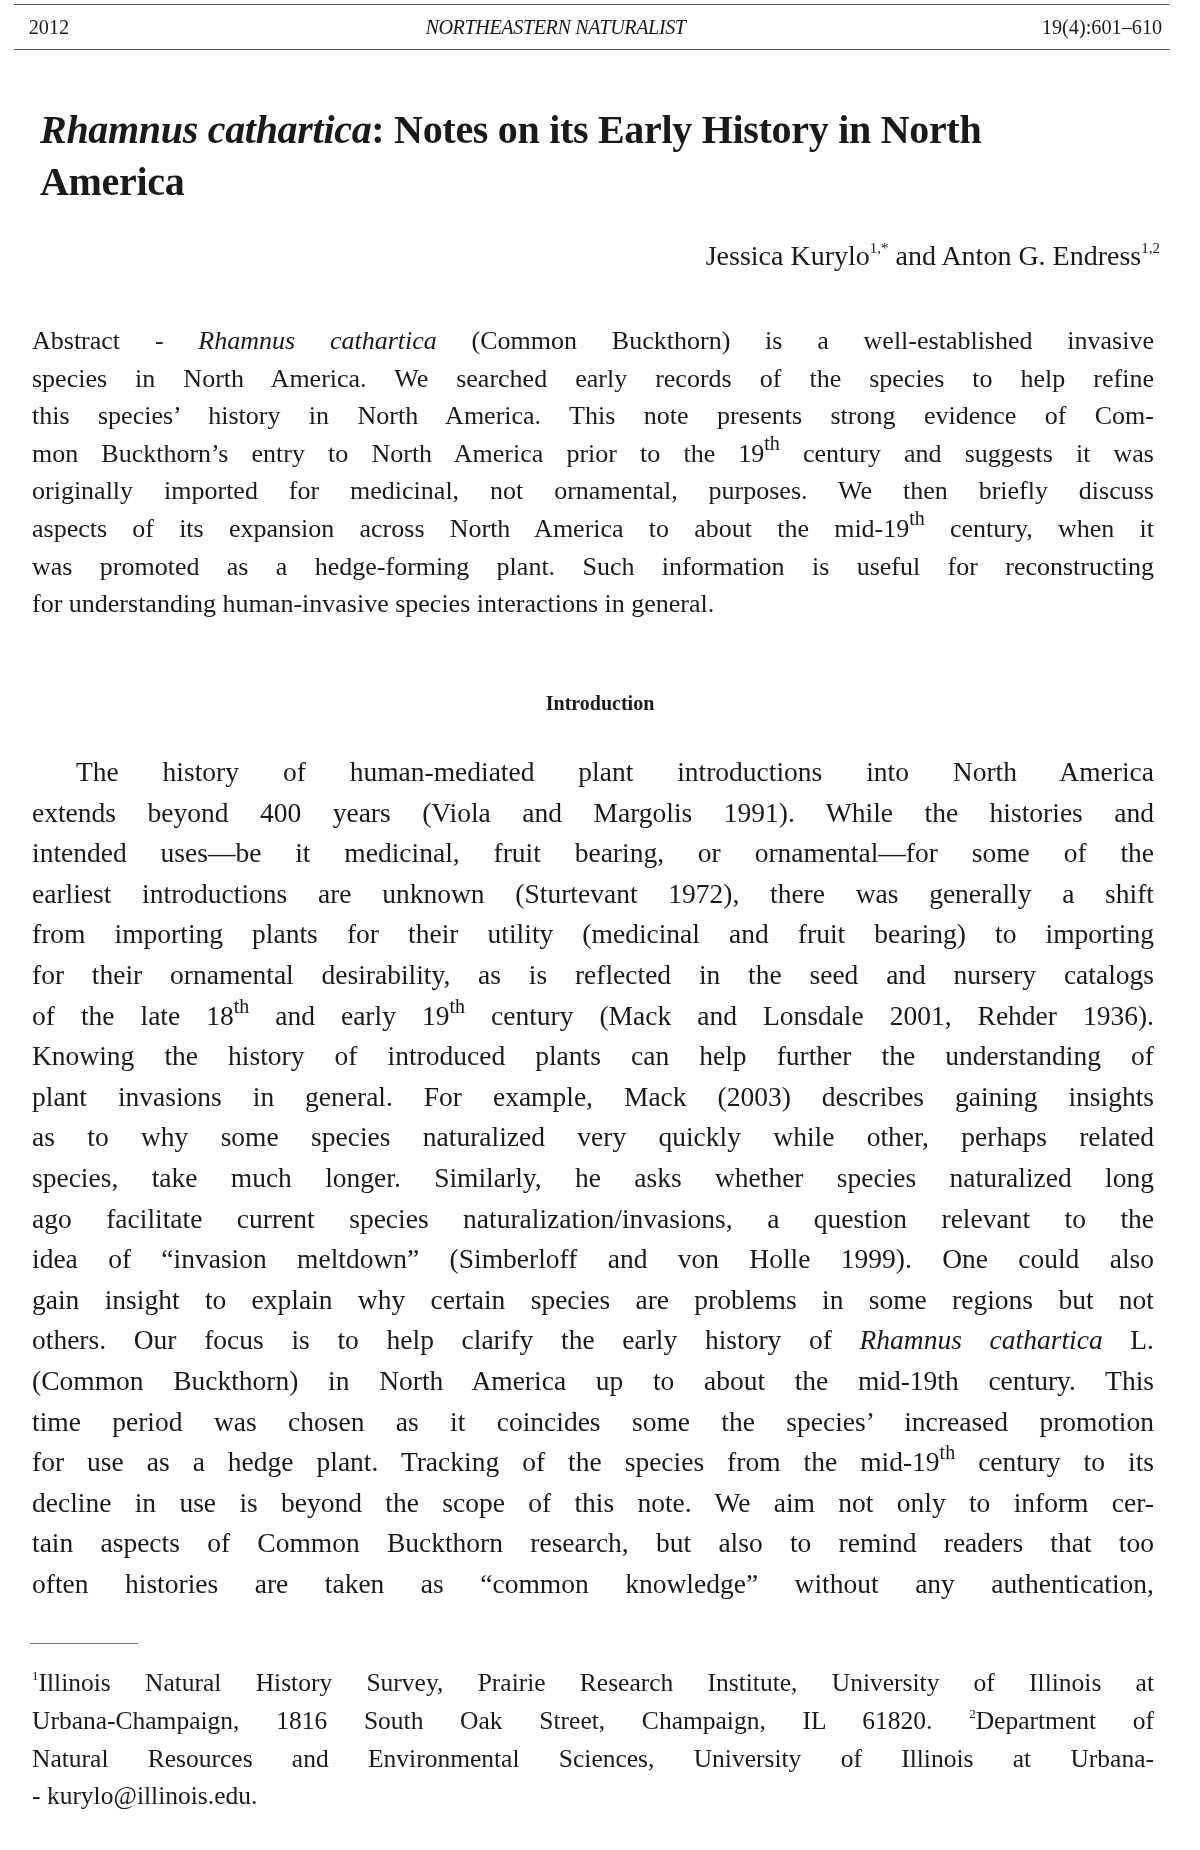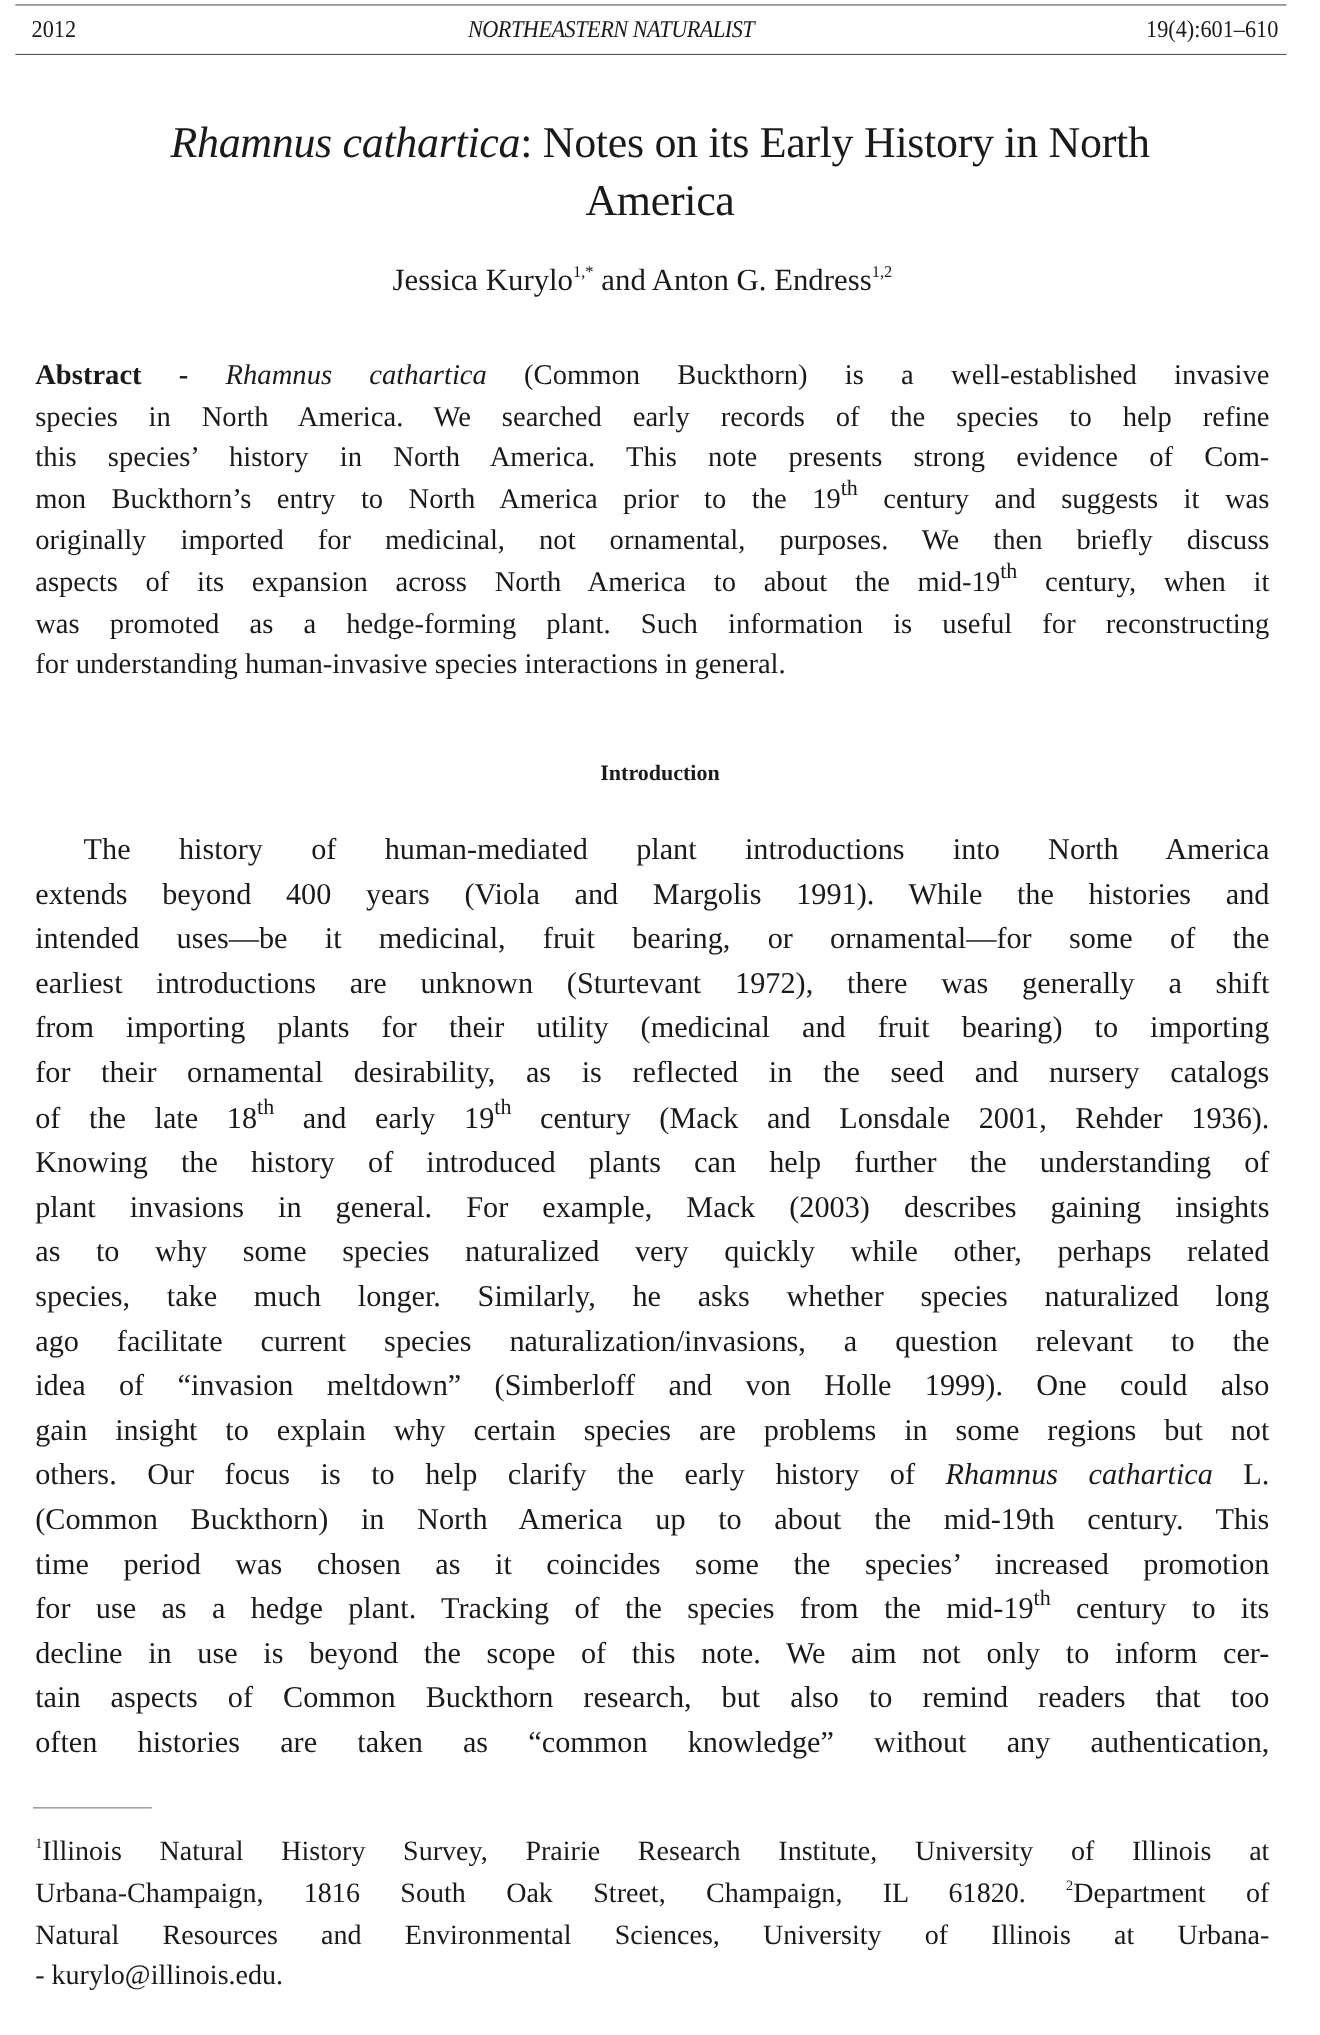--- a/index.html
+++ b/index.html
@@ -42,33 +42,32 @@
   }
   .running-head .journal {
     font-style: italic;
     letter-spacing: -0.5px;
   }
   .title {
     position: absolute;
     left: 40px;
     width: 1120px;
     top: 104px;
-    text-align: center;
-    font-weight: normal;
+    font-weight: bold;
     font-size: 40px;
     line-height: 52px;
     letter-spacing: -0.3px;
   }
   .title em { font-style: italic; }
   .authors {
     position: absolute;
-    left: 24px;
+    left: 40px;
     width: 1120px;
     top: 240px;
-    text-align: center;
+    text-align: right;
     font-size: 28px;
   }
   .authors sup { font-size: 15px; vertical-align: 12px; }
   .block {
     position: absolute;
     left: 32px;
     width: 1122px;
     font-size: 26px;
     line-height: 37.6px;
     text-align: justify;
@@ -78,21 +77,21 @@
     text-align: justify;
     text-align-last: justify;
     white-space: nowrap;
     height: 37.6px;
     overflow: visible;
   }
   .block .line.last {
     text-align-last: left;
   }
   .abstract { top: 322px; }
-  .abstract .label { font-weight: bold; }
+  .abstract .label { font-weight: normal; }
   .abstract em, .intro em { font-style: italic; }
   sup.ord { font-size: 20px; vertical-align: 12px; line-height: 0; }
   .section-heading {
     position: absolute;
     left: 40px;
     width: 1120px;
     top: 692px;
     text-align: center;
     font-weight: bold;
     font-size: 20px;

